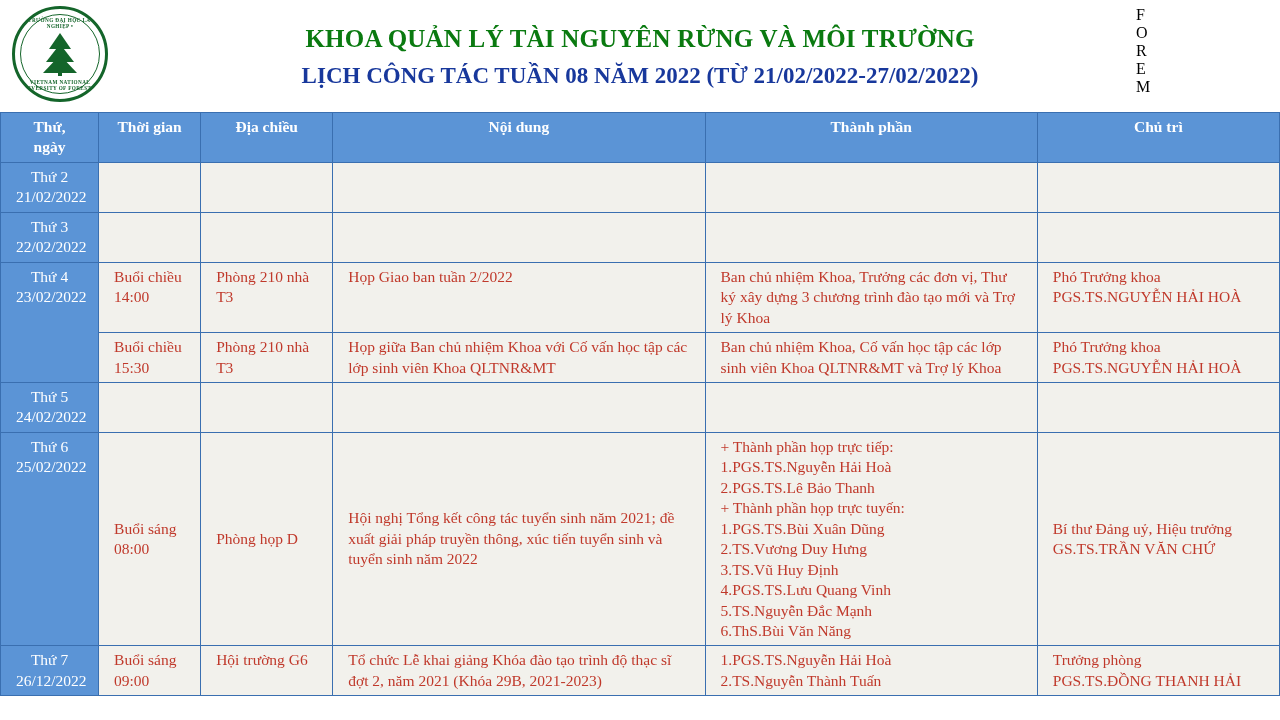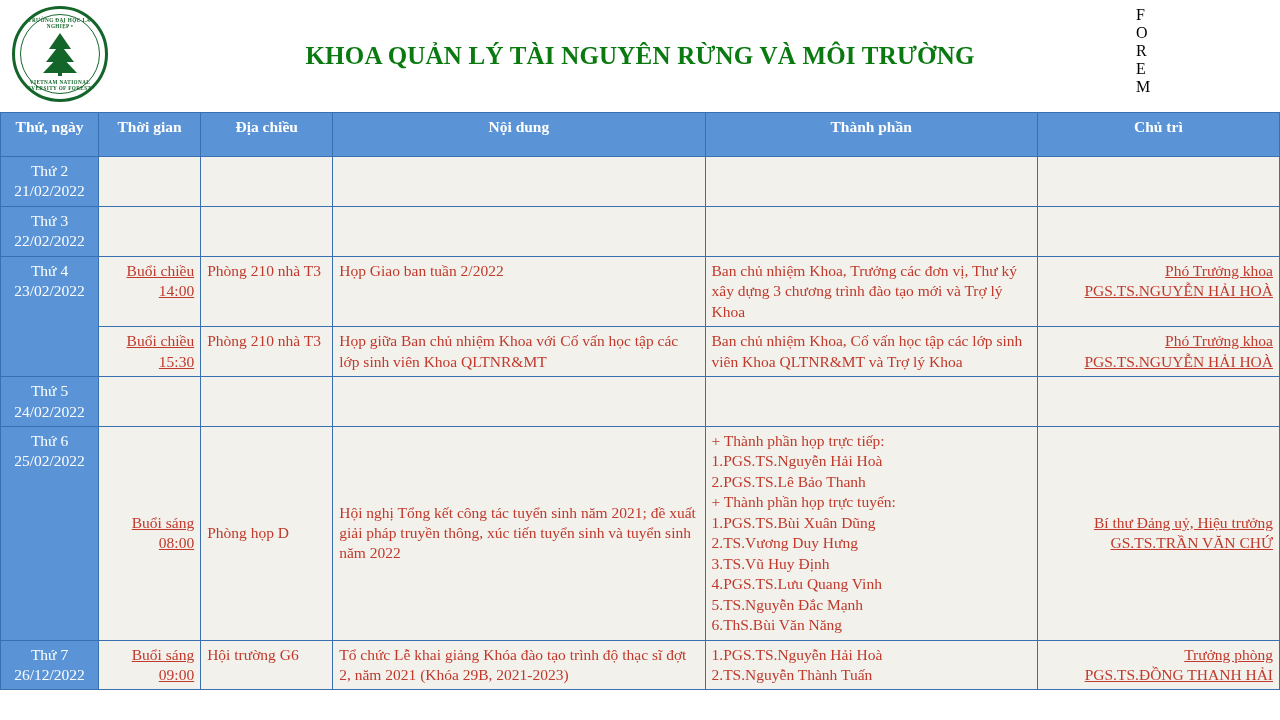--- a/index.html
+++ b/index.html
@@ -53,21 +53,21 @@
 
   
   table.sched {
     border-collapse: collapse;
     width: 1280px;
     table-layout: fixed;
   }
   table.sched th, table.sched td {
     border: 1px solid #3a6fb0;
     vertical-align: top;
-    padding: 4px 6px;
+    padding: 4px 15px;
     font-size: 15.5px;
     line-height: 1.32;
   }
   thead th {
     background: #5b94d6;
     color: #ffffff;
     font-weight: bold;
     text-align: center;
     vertical-align: middle;
     height: 44px;
@@ -79,21 +79,21 @@
     font-weight: normal;
     text-align: center;
     vertical-align: middle;
     font-size: 15px;
     line-height: 1.3;
   }
   td.body {
     background: #f2f1ec;
     color: #c0392b;
   }
-  td.body.center { text-align: right; text-decoration: underline; }
+  td.body.center { text-align: left; }
   td.empty { background: #f2f1ec; }
 
   .col1 { width: 98px; }
   .col2 { width: 102px; }
   .col3 { width: 132px; }
   .col4 { width: 372px; }
   .col5 { width: 332px; }
   .col6 { width: 242px; }
 
   .ml { white-space: pre-line; }
@@ -145,20 +145,21 @@
           <polygon points="20,2 31,18 9,18" fill="#14652a"></polygon>
           <polygon points="20,13 34,31 6,31" fill="#14652a"></polygon>
           <polygon points="20,24 37,42 3,42" fill="#14652a"></polygon>
           <rect x="18" y="40" width="4" height="5" fill="#14652a"></rect>
         </svg>
       </div>
     </div>
 
     <div class="title-block">
       <div class="title-main">KHOA QUẢN LÝ TÀI NGUYÊN RỪNG VÀ MÔI TRƯỜNG</div>
+      <div class="title-sub">LỊCH CÔNG TÁC TUẦN 08 NĂM 2022  (TỪ 21/02/2022-27/02/2022)</div>
     </div>
 
     <div class="logo-right">
       <div class="bowl"></div>
       <div class="hill"></div>
       <div class="leaf"></div>
       <div class="vword ml">F
 O
 R
 E

